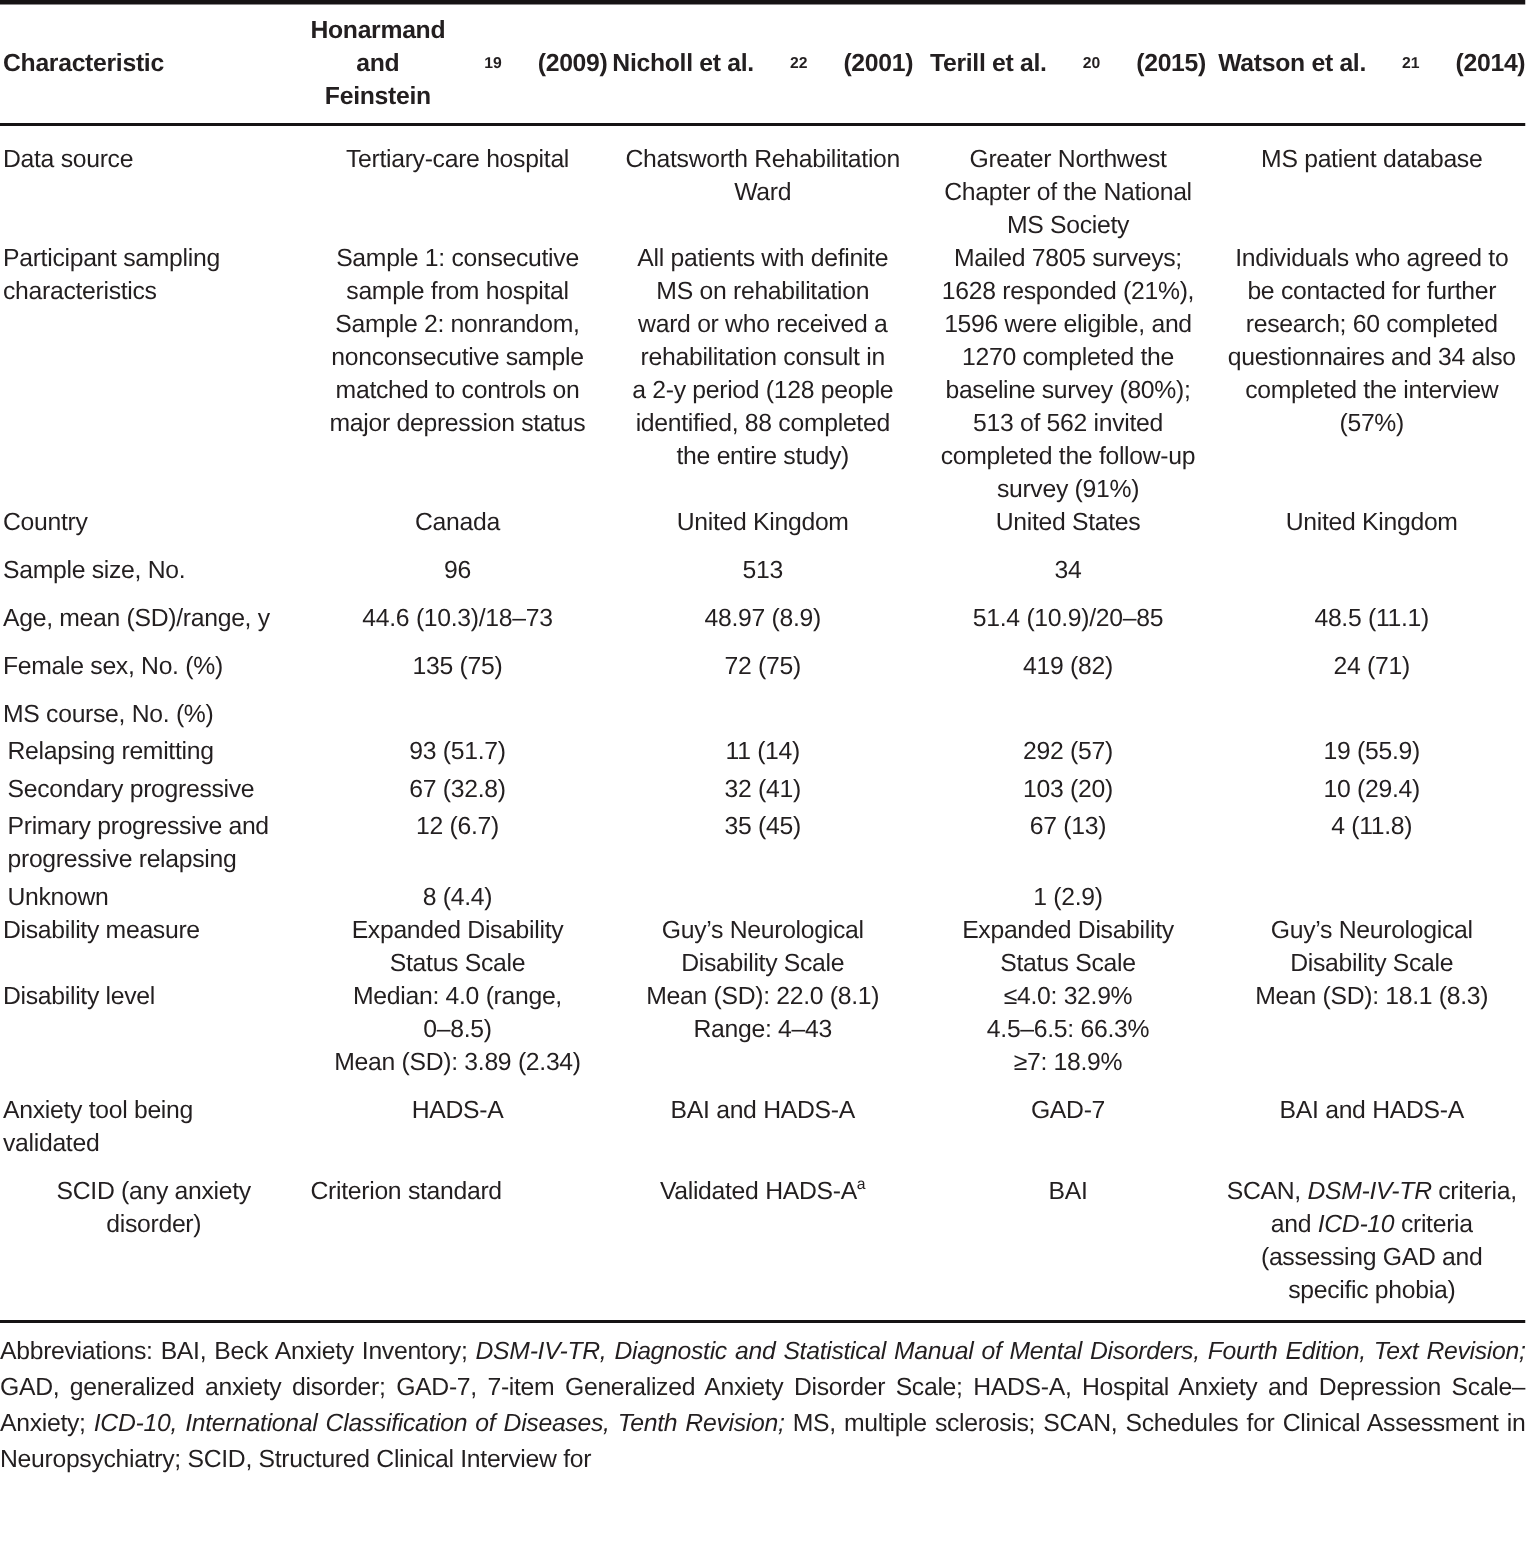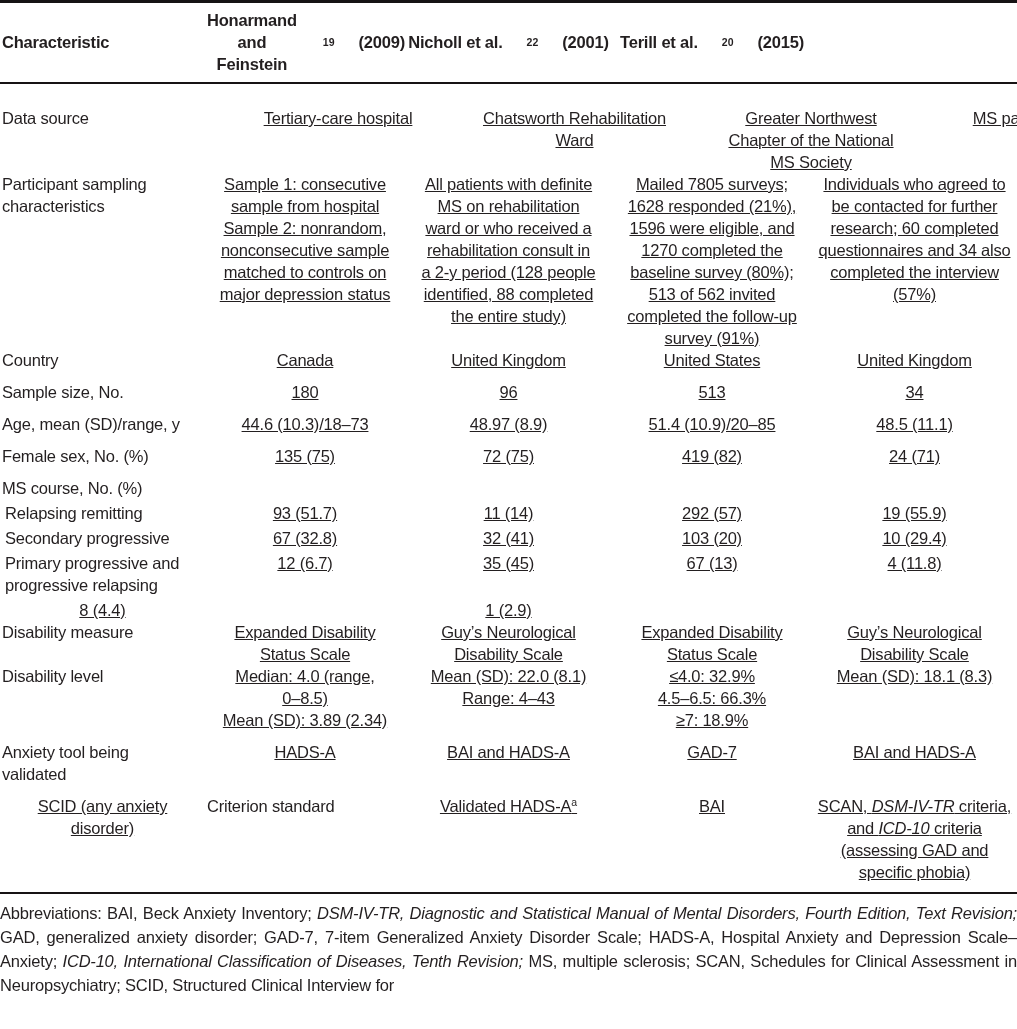--- a/index.html
+++ b/index.html
@@ -46,27 +46,27 @@
 
   .tbody { padding: 7px 0 9px 0; }
 
   .cell {
     line-height: 22px;
     white-space: pre-line;
     vertical-align: top;
   }
   .cell.rowlabel { text-align: left; padding-left: 2px; }
   .cell.rowlabel.indent { padding-left: 5px; }
-  .cell.val { text-align: center; padding: 0 4px; text-decoration: underline; }
+  .cell.val { text-align: center; padding: 0 4px; }
 
   
   .trow.g1 { margin-top: 10px; }
   .trow.g0 { margin-top: 3px; }
   .trow.g2 { }
-  .trow.gfirst { margin-top: 16px; gap: 33px; }
+  .trow.gfirst { margin-top: 4px; }
 
   sup {
     font-size: 10.5px;
     line-height: 0;
     vertical-align: super;
     letter-spacing: 0;
   }
 
   
   .footnotes { padding-top: 7px; }
@@ -83,20 +83,21 @@
 <div class="table-wrap">
 
   <div class="rule-top"></div>
 
   <div class="thead-row">
     <div class="hcell first">Characteristic</div>
     <div class="hcell"><span>Honarmand and
 Feinstein</span><sup>19</sup><span> (2009)</span></div>
     <div class="hcell"><span>Nicholl et al.</span><sup>22</sup><span> (2001)</span></div>
     <div class="hcell"><span>Terill et al.</span><sup>20</sup><span> (2015)</span></div>
+    <div class="hcell"><span>Watson et al.</span><sup>21</sup><span> (2014)</span></div>
   </div>
 
   <div class="rule-mid"></div>
 
   <div class="tbody">
       <div class="trow gfirst">
         <div class="cell rowlabel">Data source</div>
         <div class="cell val">Tertiary-care hospital</div>
         <div class="cell val">Chatsworth Rehabilitation
 Ward</div>
@@ -138,21 +139,20 @@
       </div>
       <div class="trow g2">
         <div class="cell rowlabel">Country</div>
         <div class="cell val">Canada</div>
         <div class="cell val">United Kingdom</div>
         <div class="cell val">United States</div>
         <div class="cell val">United Kingdom</div>
       </div>
       <div class="trow g1">
         <div class="cell rowlabel">Sample size, No.</div>
-        <div class="cell val">180</div>
         <div class="cell val">96</div>
         <div class="cell val">513</div>
         <div class="cell val">34</div>
       </div>
       <div class="trow g1">
         <div class="cell rowlabel">Age, mean (SD)/range, y</div>
         <div class="cell val">44.6 (10.3)/18–73</div>
         <div class="cell val">48.97 (8.9)</div>
         <div class="cell val">51.4 (10.9)/20–85</div>
         <div class="cell val">48.5 (11.1)</div>
@@ -187,20 +187,21 @@
       </div>
       <div class="trow g0">
         <div class="cell rowlabel indent">Primary progressive and
 progressive relapsing</div>
         <div class="cell val">12 (6.7)</div>
         <div class="cell val">35 (45)</div>
         <div class="cell val">67 (13)</div>
         <div class="cell val">4 (11.8)</div>
       </div>
       <div class="trow g0">
+        <div class="cell rowlabel indent">Unknown</div>
         <div class="cell val">8 (4.4)</div>
         <div class="cell val"></div>
         <div class="cell val">1 (2.9)</div>
       </div>
       <div class="trow g2">
         <div class="cell rowlabel">Disability measure</div>
         <div class="cell val">Expanded Disability
 Status Scale</div>
         <div class="cell val">Guy’s Neurological
 Disability Scale</div>

